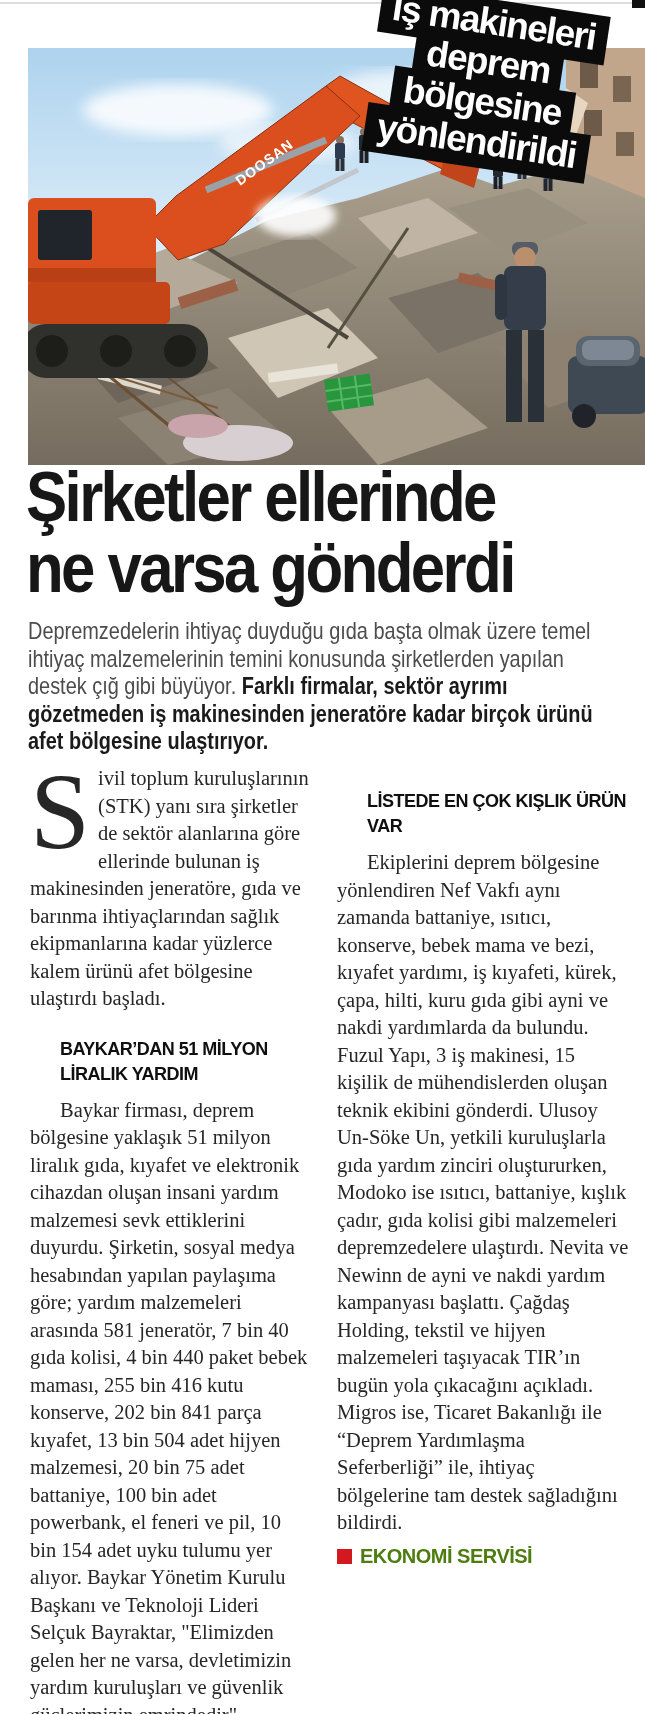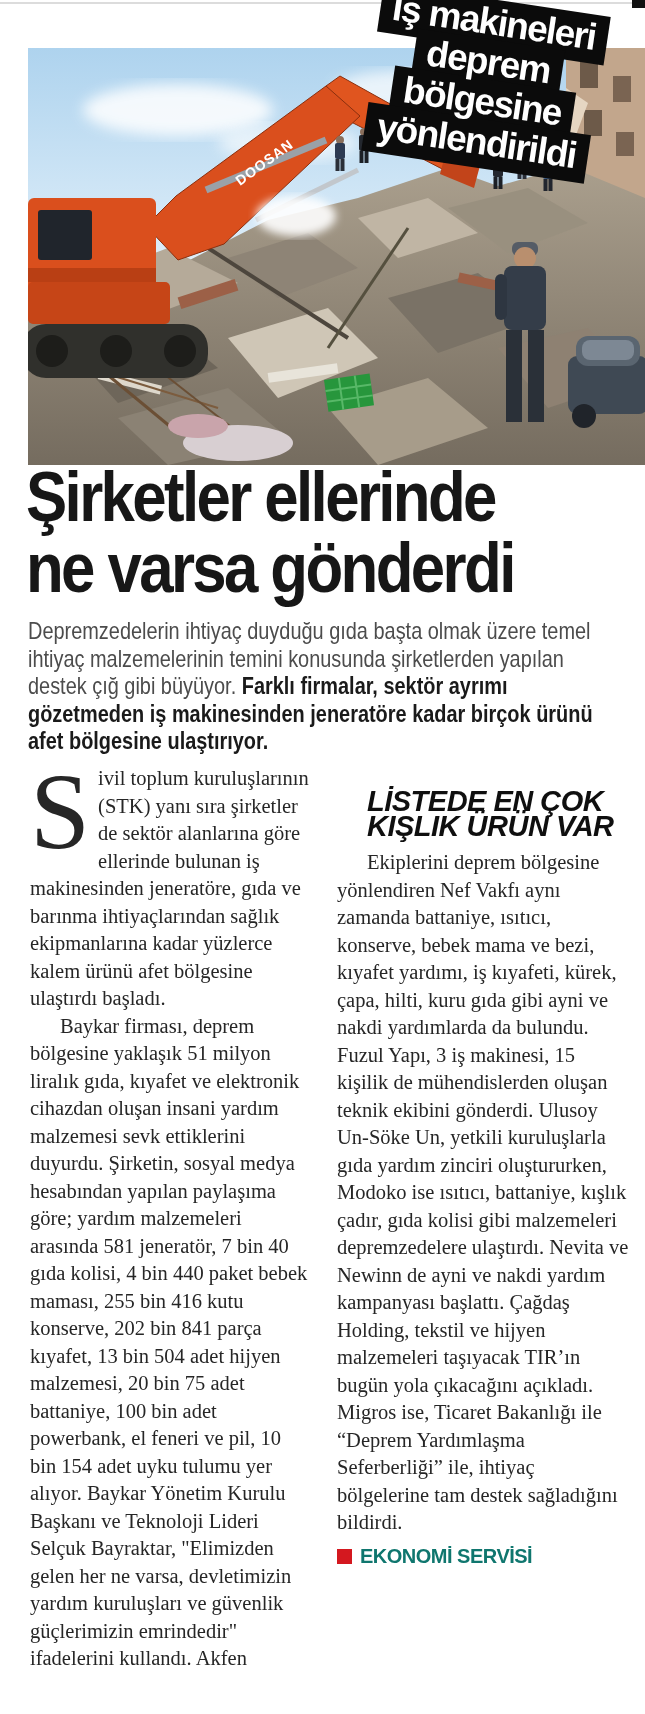--- a/index.html
+++ b/index.html
@@ -42,26 +42,26 @@
   .columns{position:absolute;left:30px;top:765px;width:600px;display:flex;gap:25px;}
   .col-left{width:282px;flex:0 0 282px;}
   .col-right{width:293px;flex:0 0 293px;}
   .body-text p{margin:0;font-family:"Liberation Serif",serif;font-size:20.5px;line-height:27.5px;color:#262626;}
   .indent{text-indent:30px;}
   .dropcap{
     float:left;font-family:"Liberation Serif",serif;font-size:108px;line-height:84px;
     margin:5px 8px 0 0;color:#262626;
   }
   .subhead{
-    font-family:"Liberation Sans",sans-serif;font-weight:700;font-size:29px;line-height:25px;
-    letter-spacing:-0.5px;color:#0f0f0f;margin:24px 0 10px 30px;font-style:italic;
+    font-family:"Liberation Sans",sans-serif;font-weight:700;font-size:18px;line-height:25px;
+    letter-spacing:-0.5px;color:#0f0f0f;margin:24px 0 10px 30px;
   }
   .byline{margin-top:8px;display:flex;align-items:center;gap:8px;}
   .byline-marker{width:15px;height:15px;background:#d4181f;flex:0 0 15px;}
-  .byline-label{font-family:"Liberation Sans",sans-serif;font-weight:700;font-size:20px;letter-spacing:-0.5px;color:#0f766e;}
+  .byline-label{font-family:"Liberation Sans",sans-serif;font-weight:700;font-size:20px;letter-spacing:-0.5px;color:#4d7c0f;}
 </style>
 </head>
 <body>
 
 <div class="page">
 
   <div class="top-rule"></div>
   <div class="corner-mark"></div>
 
   <div class="photo">
@@ -242,20 +242,21 @@
 
   <div class="lede">
     <div class="lede-inner">
       <span>Depremzedelerin ihtiyaç duyduğu gıda başta olmak üzere temel ihtiyaç malzemelerinin temini konusunda şirketlerden yapılan destek çığ gibi büyüyor. </span><span class="lede-bold">Farklı firmalar, sektör ayrımı gözetmeden iş makinesinden jeneratöre kadar birçok ürünü afet bölgesine ulaştırıyor.</span>
     </div>
   </div>
 
   <div class="columns">
     <div class="col-left body-text">
       <p><span class="dropcap">S</span><span>ivil toplum kuruluşlarının (STK) yanı sıra şirketler de sektör alanlarına göre ellerinde bulunan iş makinesinden jeneratöre, gıda ve barınma ihtiyaçlarından sağlık ekipmanlarına kadar yüzlerce kalem ürünü afet bölgesine ulaştırdı başladı.</span></p>
+      <div class="subhead">BAYKAR’DAN 51 MİLYON LİRALIK YARDIM</div>
       <p class="indent">Baykar firması, deprem bölgesine yaklaşık 51 milyon liralık gıda, kıyafet ve elektronik cihazdan oluşan insani yardım malzemesi sevk ettiklerini duyurdu. Şirketin, sosyal medya hesabından yapılan paylaşıma göre; yardım malzemeleri arasında 581 jeneratör, 7 bin 40 gıda kolisi, 4 bin 440 paket bebek maması, 255 bin 416 kutu konserve, 202 bin 841 parça kıyafet, 13 bin 504 adet hijyen malzemesi, 20 bin 75 adet battaniye, 100 bin adet powerbank, el feneri ve pil, 10 bin 154 adet uyku tulumu yer alıyor. Baykar Yönetim Kurulu Başkanı ve Teknoloji Lideri Selçuk Bayraktar, "Elimizden gelen her ne varsa, devletimizin yardım kuruluşları ve güvenlik güçlerimizin emrindedir" ifadelerini kullandı. Akfen</p>
     </div>
     <div class="col-right body-text">
       <div class="subhead">LİSTEDE EN ÇOK KIŞLIK ÜRÜN VAR</div>
       <p class="indent">Ekiplerini deprem bölgesine yönlendiren Nef Vakfı aynı zamanda battaniye, ısıtıcı, konserve, bebek mama ve bezi, kıyafet yardımı, iş kıyafeti, kürek, çapa, hilti, kuru gıda gibi ayni ve nakdi yardımlarda da bulundu. Fuzul Yapı, 3 iş makinesi, 15 kişilik de mühendislerden oluşan teknik ekibini gönderdi. Ulusoy Un-Söke Un, yetkili kuruluşlarla gıda yardım zinciri oluştururken, Modoko ise ısıtıcı, battaniye, kışlık çadır, gıda kolisi gibi malzemeleri depremzedelere ulaştırdı. Nevita ve Newinn de ayni ve nakdi yardım kampanyası başlattı. Çağdaş Holding, tekstil ve hijyen malzemeleri taşıyacak TIR’ın bugün yola çıkacağını açıkladı. Migros ise, Ticaret Bakanlığı ile “Deprem Yardımlaşma Seferberliği” ile, ihtiyaç bölgelerine tam destek sağladığını bildirdi.</p>
       <div class="byline">
         <span class="byline-marker"></span>
         <span class="byline-label">EKONOMİ SERVİSİ</span>
       </div>
     </div>

